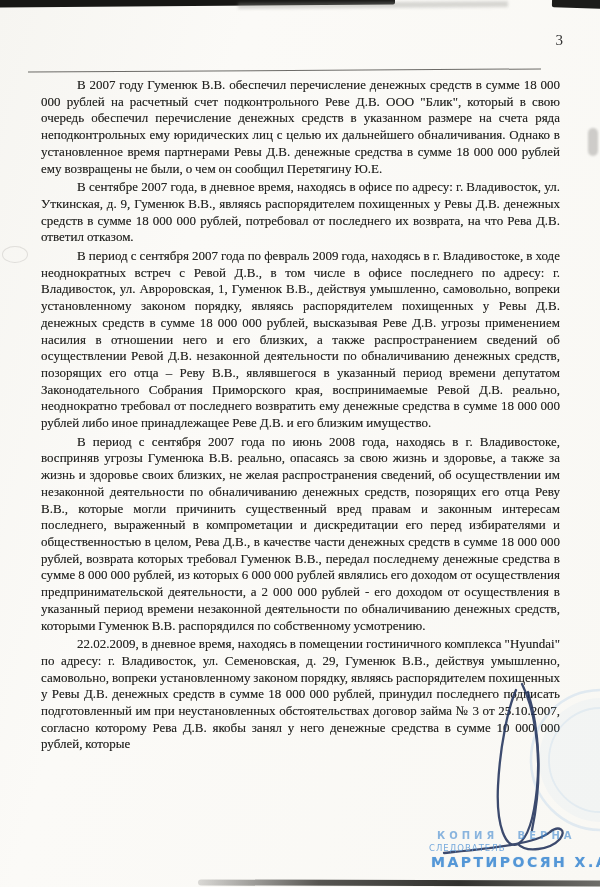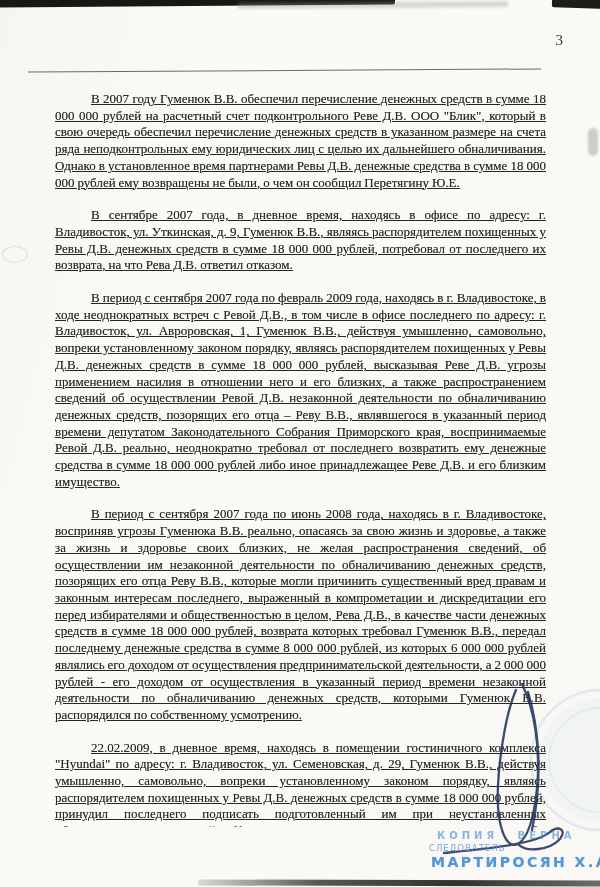--- a/index.html
+++ b/index.html
@@ -51,21 +51,21 @@
   }
   
   .body-text{
     position:absolute;left:39px;top:75px;width:523px;height:752px;
     font-size:13px;line-height:16.7px;color:#262624;
     text-align:justify;word-spacing:-0.3px;
     hyphens:auto;-webkit-hyphens:auto;
     text-shadow:0 0 .4px rgba(45,45,42,.5);
     overflow:hidden;
   }
-  .body-text p{margin:16px;text-indent:36px;text-decoration:underline;}
+  .body-text p{margin:2px;text-indent:36px;}
   
   .round-seal{position:absolute;left:515px;top:672px;width:85px;height:192px;pointer-events:none;}
   
   .signature-ink{position:absolute;left:410px;top:668px;width:192px;height:202px;pointer-events:none;}
   
   .stamp{
     position:absolute;left:425px;top:829px;width:170px;height:48px;
     font-family:"DejaVu Sans", sans-serif;color:#4e94d8;
   }
   .stamp-copy{

